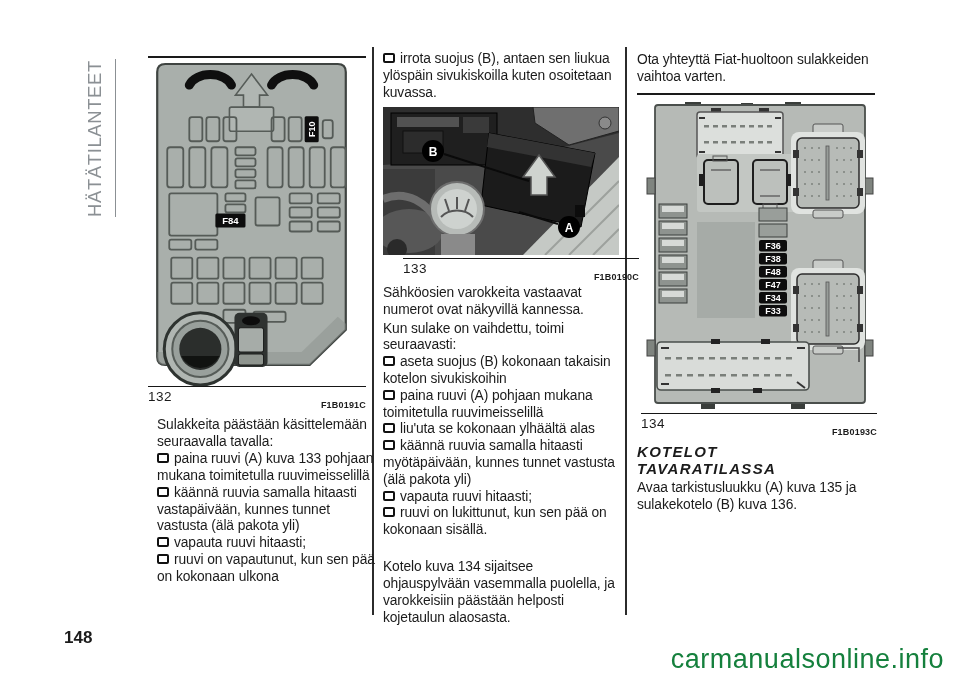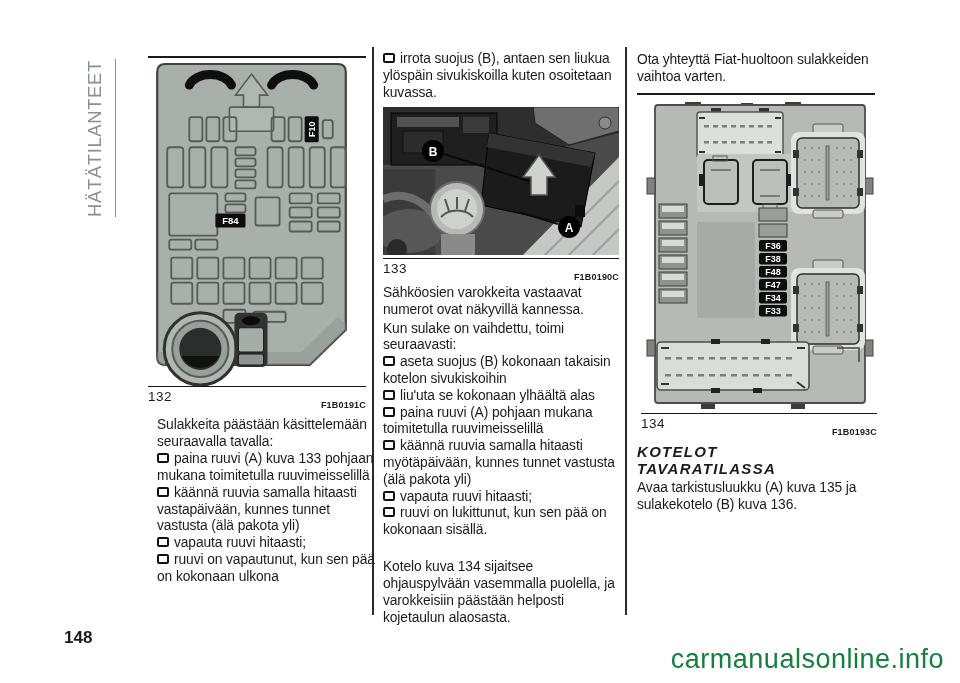--- a/index.html
+++ b/index.html
@@ -169,31 +169,31 @@
     <rect x="58" y="127" width="34" height="21" fill="#8a8a8a"></rect>
 
     <line x1="61" y1="47" x2="146" y2="74" stroke="#0a0a0a" stroke-width="2"></line>
     <line x1="175" y1="117" x2="136" y2="105" stroke="#0a0a0a" stroke-width="2"></line>
 
     <circle cx="50" cy="44" r="11" fill="#000"></circle>
     <text x="50" y="45" text-anchor="middle" dominant-baseline="central" font-size="12" font-weight="bold" fill="#fff">B</text>
     <circle cx="186" cy="120" r="11" fill="#000"></circle>
     <text x="186" y="121" text-anchor="middle" dominant-baseline="central" font-size="12" font-weight="bold" fill="#fff">A</text>
   </svg>
-  <div class="figcap" style="left:383px;top:258px;width:236px;">
+  <div class="figcap" style="left:403px;top:258px;width:236px;">
     <span class="figno">133</span>
     <span class="figcode">F1B0190C</span>
   </div>
 
   <div class="tcol" style="left:383px;top:285px;width:240px;line-height:16.8px;">
     <p>Sähköosien varokkeita vastaavat numerot ovat näkyvillä kannessa.</p>
     <p class="sp">Kun sulake on vaihdettu, toimi seuraavasti:</p>
     <p><span class="sq"></span><span>aseta suojus (B) kokonaan takaisin kotelon sivukiskoihin</span></p>
+    <p><span class="sq"></span><span>paina ruuvi (A) pohjaan mukana toimitetulla ruuvimeisselillä</span></p>
     <p><span class="sq"></span><span>liu'uta se kokonaan ylhäältä alas</span></p>
-    <p><span class="sq"></span><span>paina ruuvi (A) pohjaan mukana toimitetulla ruuvimeisselillä</span></p>
     <p><span class="sq"></span><span>käännä ruuvia samalla hitaasti myötäpäivään, kunnes tunnet vastusta (älä pakota yli)</span></p>
     <p><span class="sq"></span><span>vapauta ruuvi hitaasti;</span></p>
     <p><span class="sq"></span><span>ruuvi on lukittunut, kun sen pää on kokonaan sisällä.</span></p>
   </div>
   <div class="tcol" style="left:383px;top:559px;width:240px;">
     <p>Kotelo kuva 134 sijaitsee ohjauspylvään vasemmalla puolella, ja varokkeisiin päästään helposti kojetaulun alaosasta.</p>
   </div>
 
   <div class="tcol" style="left:637px;top:52px;width:240px;">
     <p>Ota yhteyttä Fiat-huoltoon sulakkeiden vaihtoa varten.</p>

